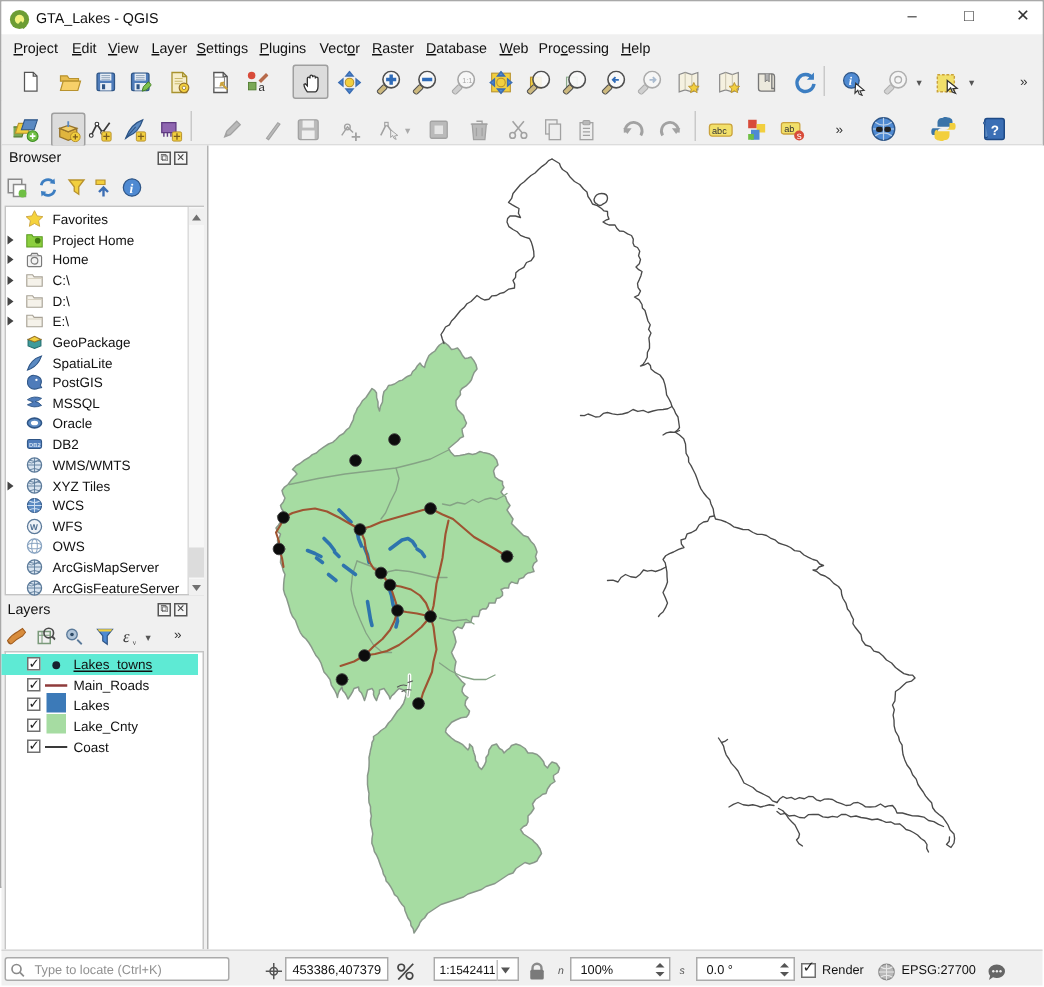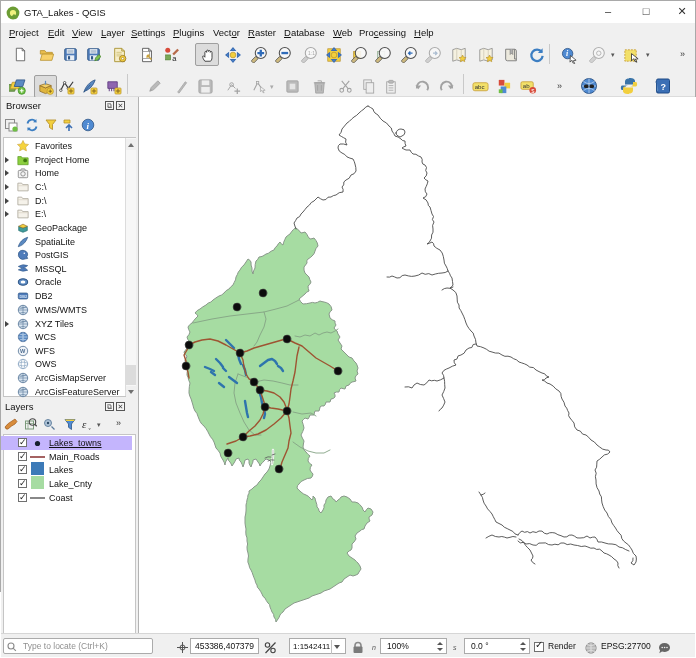--- a/index.html
+++ b/index.html
@@ -522,21 +522,21 @@
       <path d="M2,2.5 h10 l-3.5,4.5 v5.5 l-3,-2.2 v-3.3 z" fill="#4f8ad2" stroke="#2e5586" stroke-width="0.8"></path>
       <path d="M2,2.5 h10 l-1.2,1.5 h-7.6 z" fill="#f2cf3e"></path>
     </svg>
 <svg class="abs" style="left:80px;top:416px" width="14" height="14" viewBox="0 0 14 14">
       <text x="1" y="11" font-size="11" font-style="italic" font-family="Liberation Serif" fill="#333">ε</text>
       <text x="7.5" y="13" font-size="5" font-family="Liberation Serif" fill="#333">ν</text>
     </svg>
 <span class="abs" style="left:96px;top:420px;font-size:7px;color:#555">▾</span>
 <span class="abs" style="left:115px;top:417px;font-size:9px;color:#333;letter-spacing:-1px">»</span>
   <div class="abs" style="left:2px;top:433px;width:133px;height:199px;background:#fff;border:1px solid #c5c5c5;border-bottom:none"></div>
-<div class="lrow abs" style="top:435px;background:#c4b5fd;">
+<div class="lrow abs" style="top:435px;background:#5eead4;">
       <span class="chk"></span>
       <svg class="abs" style="left:33px;top:4px" width="7" height="7">
         <circle cx="3.5" cy="3.5" r="2.6" fill="#17202e"></circle>
       </svg>
       <span class="abs" style="left:48px;top:2px;text-decoration:underline;">Lakes_towns</span>
     </div>
 <div class="lrow abs" style="top:449px;">
       <span class="chk"></span>
       <svg class="abs" style="left:29px;top:5px" width="15" height="4">
         <path d="M0,2 h15" stroke="#8f3b3b" stroke-width="1.6"></path>

